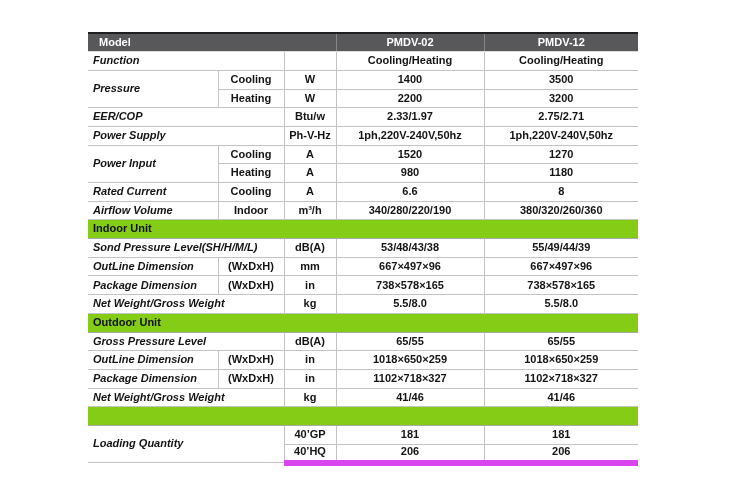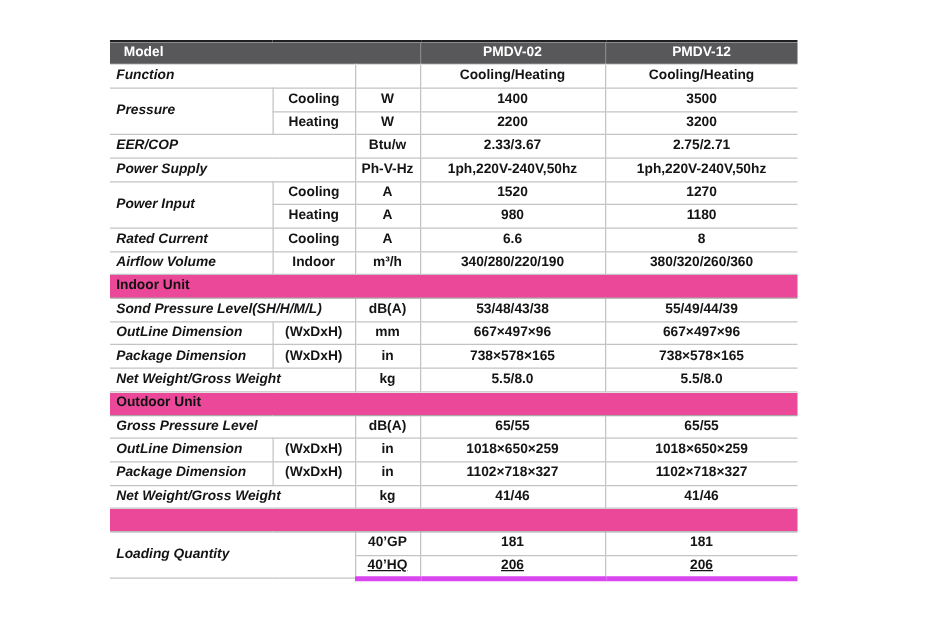--- a/index.html
+++ b/index.html
@@ -43,30 +43,30 @@
     background: #58575a;
     color: #ffffff;
     border-top: 2px solid #1f1f1f;
     border-bottom: 1px solid #dcdcdc;
     border-left-color: #85858a;
     border-right-color: #85858a;
   }
   .spec-table tr.head td.model { text-align: left; padding-left: 11px; }
   
   .spec-table tr.section td {
-    background: #ec4899;
+    background: #84cc16;
     text-align: left;
     padding-left: 5px;
     border-left: none;
     border-right: none;
     border-top: 1px solid #bdbdbd;
     border-bottom: 1px solid #a8a8a8;
     color: #111111;
   }
-  .spec-table tr:last-child td { border-bottom: 4px solid #d946ef; text-decoration: underline; }
+  .spec-table tr:last-child td { border-bottom: 6px solid #d946ef; }
 </style>
 </head>
 <body>
 
 <div class="page">
   <table class="spec-table">
     <colgroup>
       <col style="width:130px">
         <col style="width:66px">
         <col style="width:52px">
@@ -97,21 +97,21 @@
       <tr>
         <td>Heating</td>
         <td>W</td>
         <td>2200</td>
         <td>3200</td>
       </tr>
 
       <tr>
         <td class="lbl" colspan="2">EER/COP</td>
         <td>Btu/w</td>
-        <td>2.33/3.67</td>
+        <td>2.33/1.97</td>
         <td>2.75/2.71</td>
       </tr>
 
       <tr>
         <td class="lbl" colspan="2">Power Supply</td>
         <td>Ph-V-Hz</td>
         <td>1ph,220V-240V,50hz</td>
         <td>1ph,220V-240V,50hz</td>
       </tr>
 

